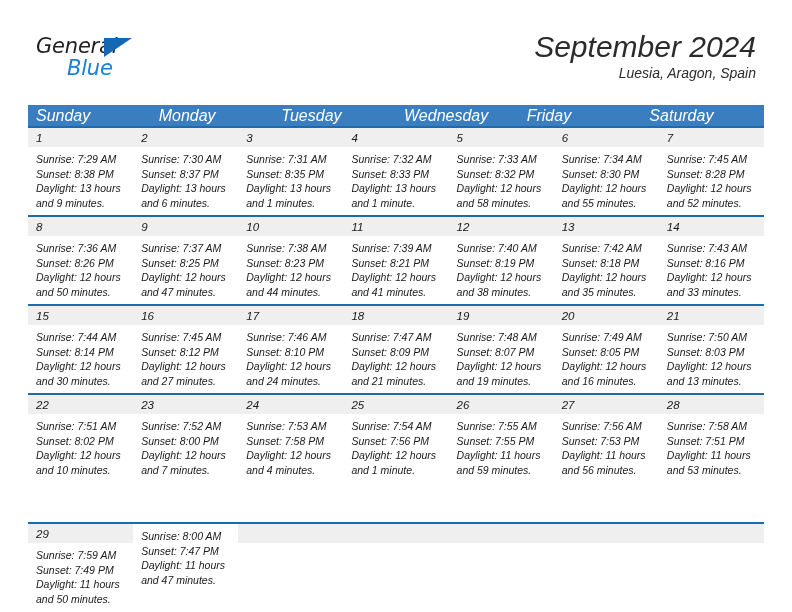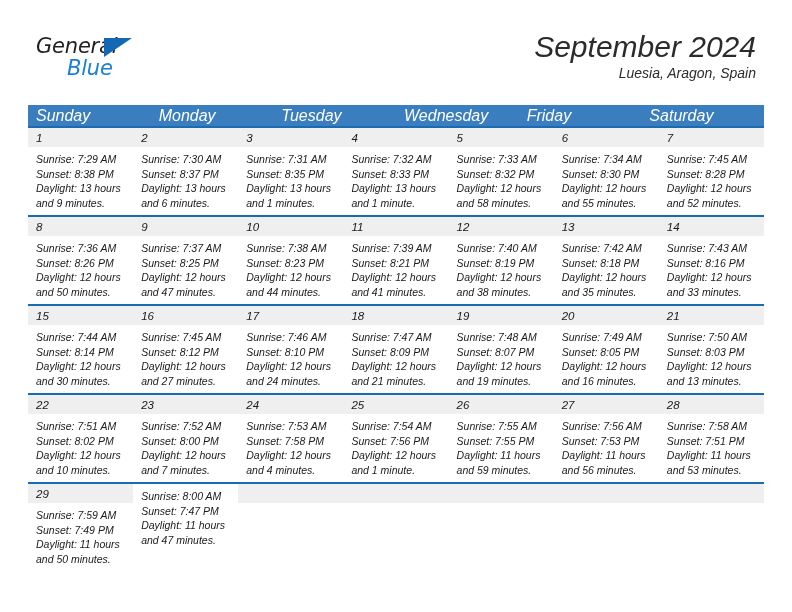--- a/index.html
+++ b/index.html
@@ -116,20 +116,21 @@
     display: flex;
     border-top: 2px solid #1a6bb0;
     height: 89px;
     box-sizing: border-box;
   }
   .week-row:first-of-type {
     border-top: none;
   }
   .week-row.last {
     border-bottom: none;
+    margin-top: 40px;
   }
 
   .day-cell {
     flex: 1 1 0;
     box-sizing: border-box;
     position: relative;
     overflow: hidden;
   }
 
   .day-number-strip {

